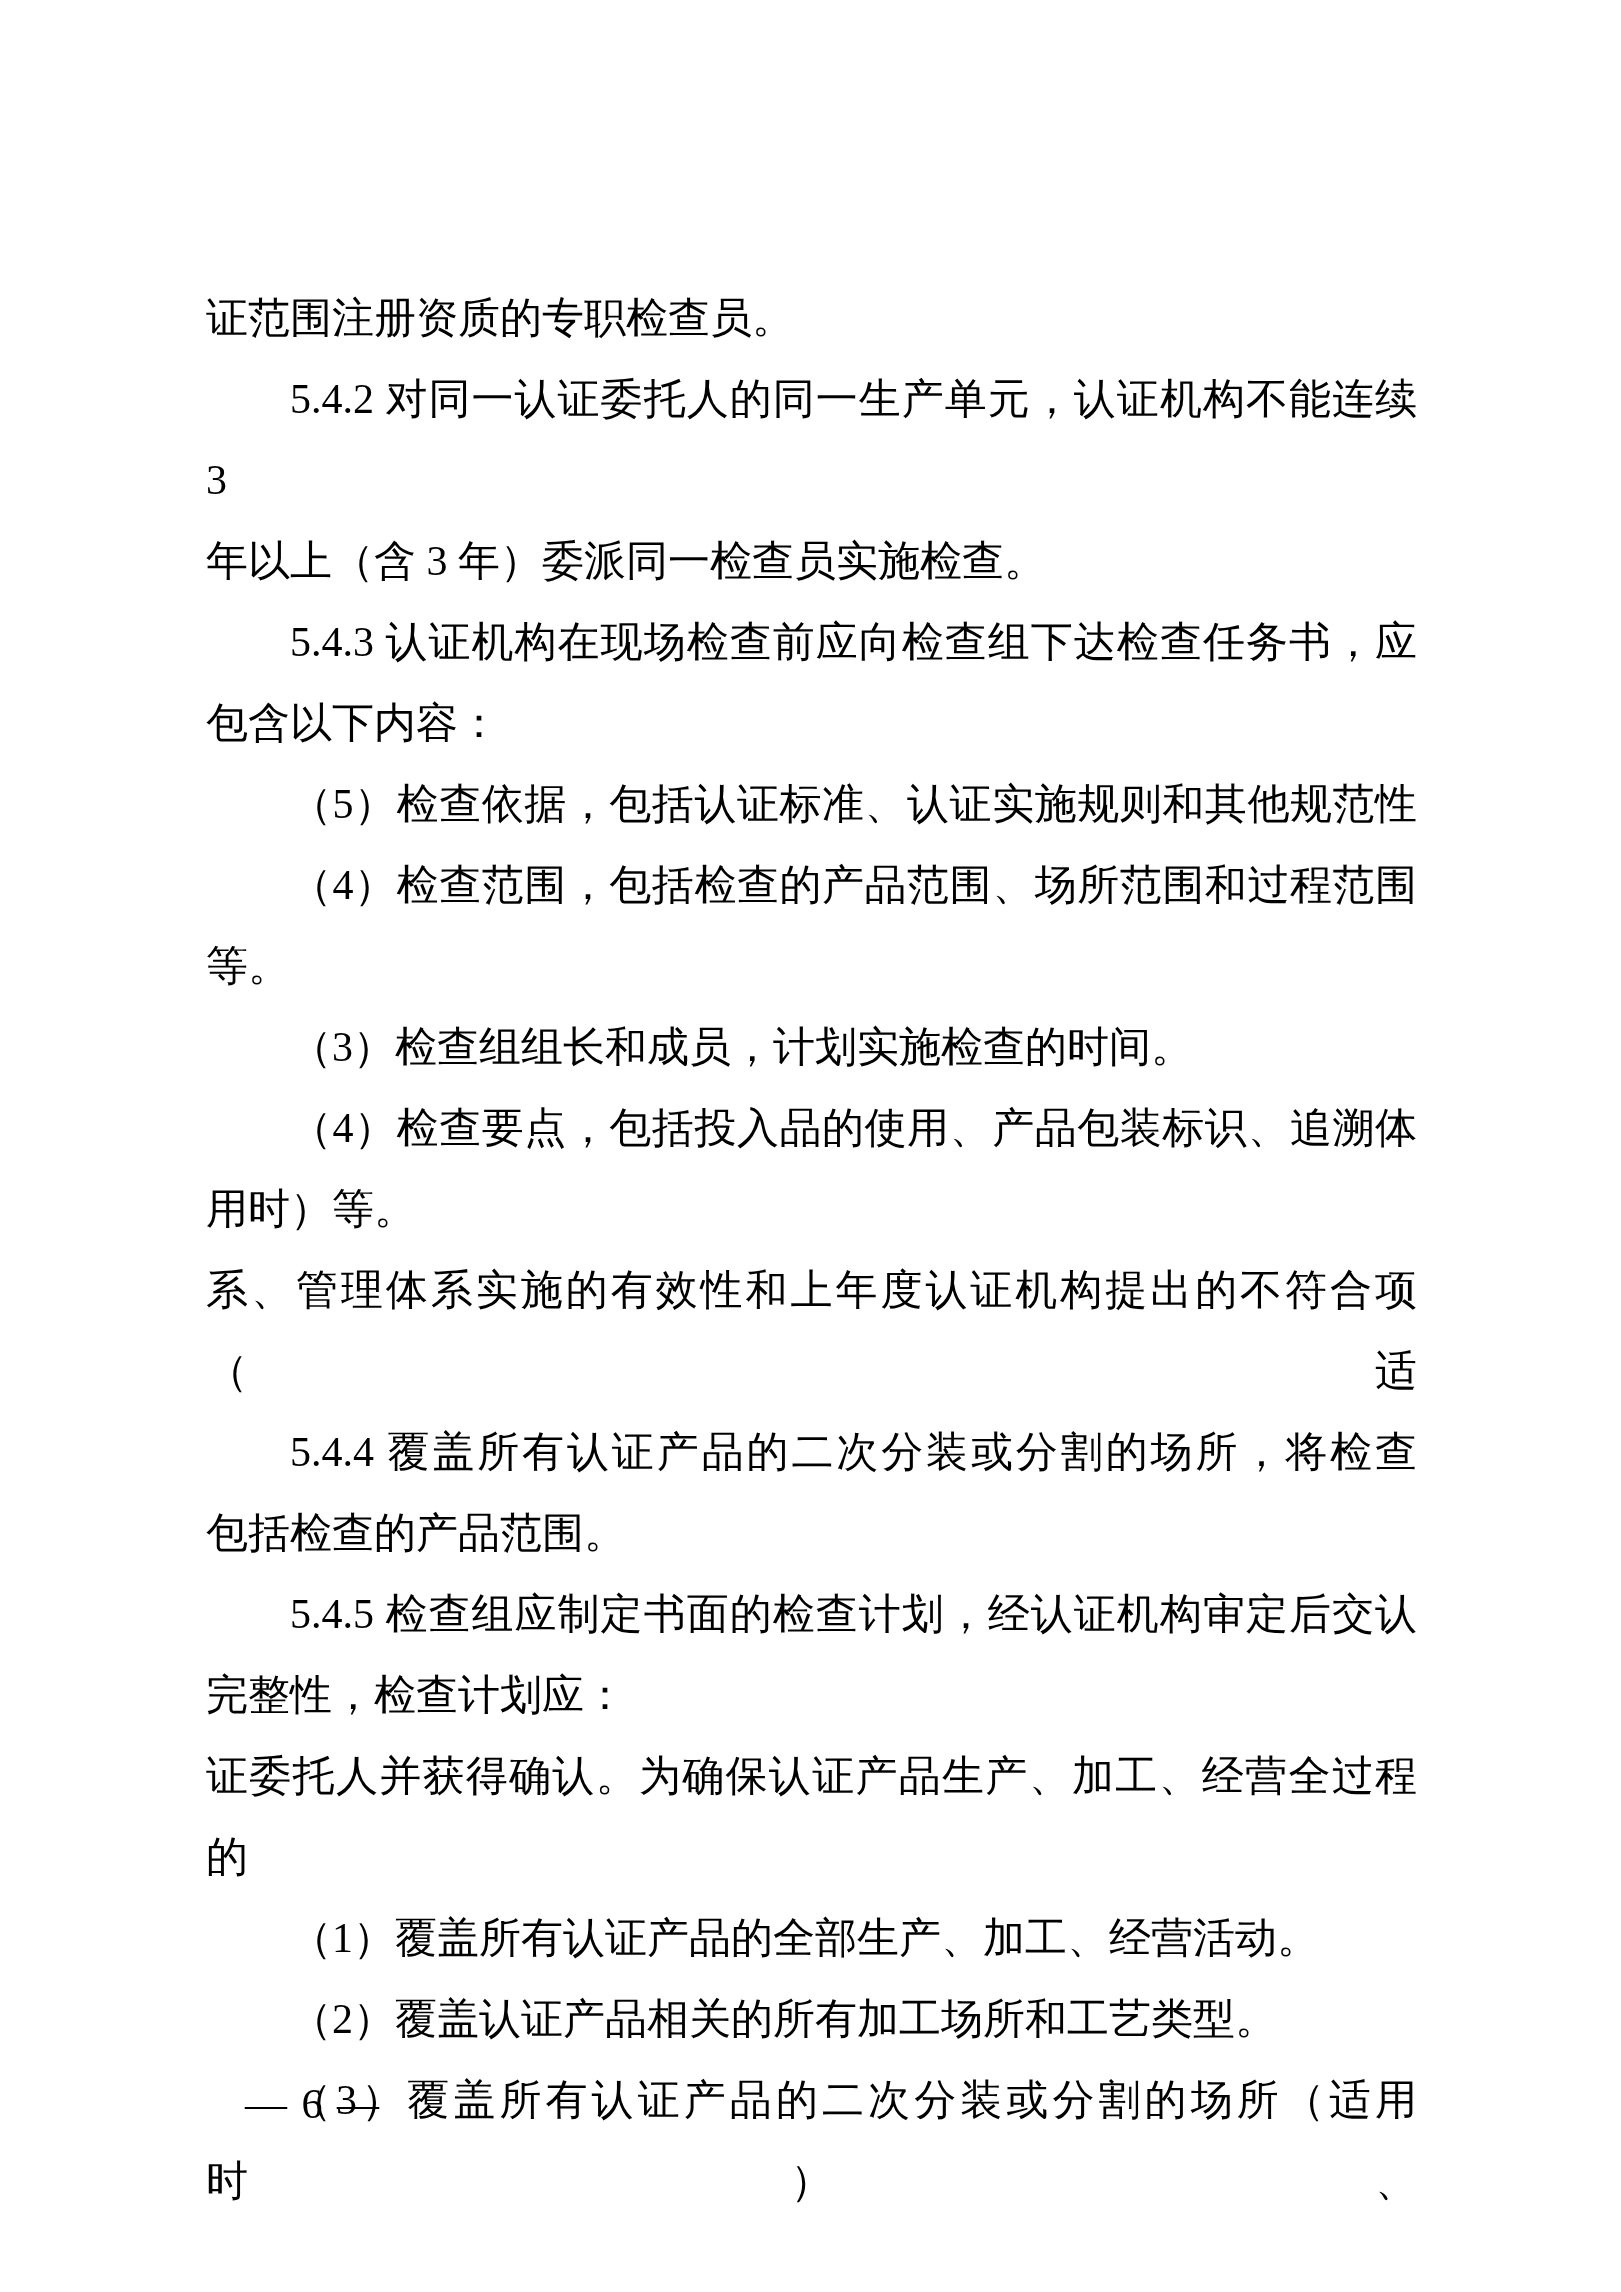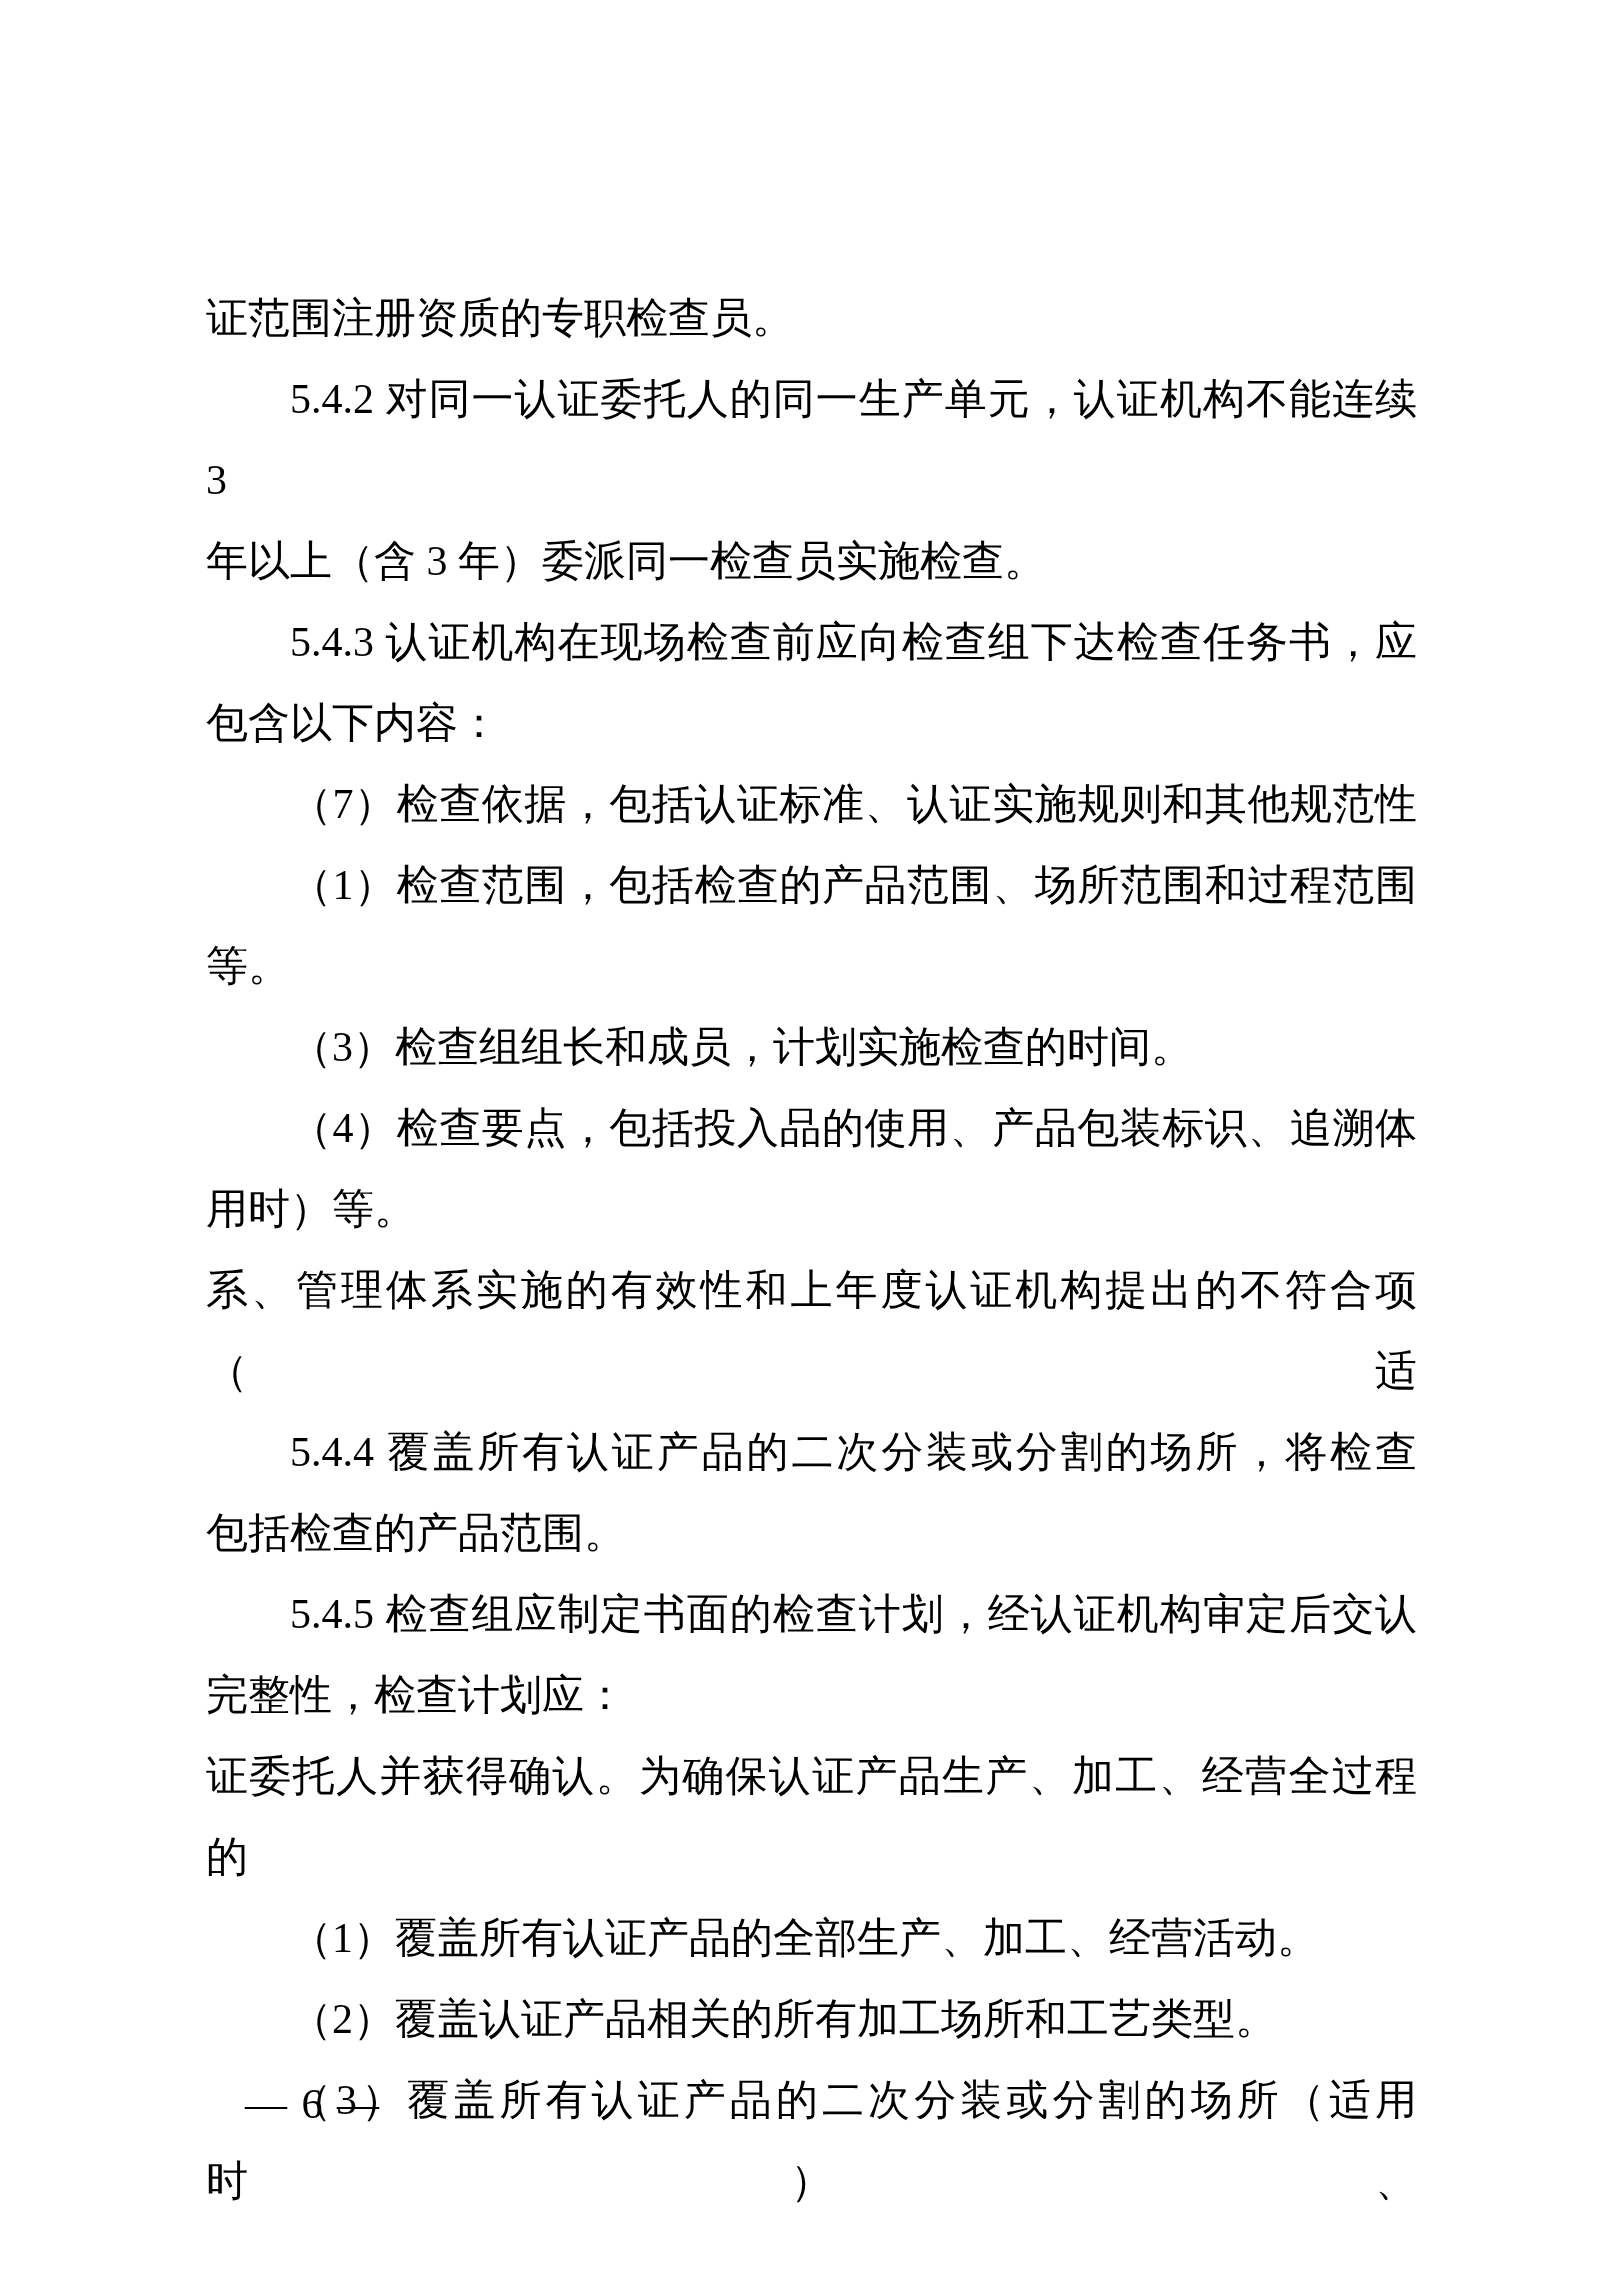--- a/index.html
+++ b/index.html
@@ -54,22 +54,22 @@
 <body>
 
 <div class="page">
 
   <div class="body-text">
     <div class="line">证范围注册资质的专职检查员。</div>
     <div class="line indent justify">5.4.2 对同一认证委托人的同一生产单元，认证机构不能连续 3</div>
     <div class="line">年以上（含 3 年）委派同一检查员实施检查。</div>
     <div class="line indent justify">5.4.3 认证机构在现场检查前应向检查组下达检查任务书，应</div>
     <div class="line">包含以下内容：</div>
-    <div class="line indent justify">（7）检查依据，包括认证标准、认证实施规则和其他规范性</div>
-    <div class="line indent justify">（1）检查范围，包括检查的产品范围、场所范围和过程范围</div>
+    <div class="line indent justify">（5）检查依据，包括认证标准、认证实施规则和其他规范性</div>
+    <div class="line indent justify">（4）检查范围，包括检查的产品范围、场所范围和过程范围</div>
     <div class="line">等。</div>
     <div class="line indent">（3）检查组组长和成员，计划实施检查的时间。</div>
     <div class="line indent justify">（4）检查要点，包括投入品的使用、产品包装标识、追溯体</div>
     <div class="line">用时）等。</div>
     <div class="line justify">系、管理体系实施的有效性和上年度认证机构提出的不符合项（适</div>
     <div class="line indent justify">5.4.4 覆盖所有认证产品的二次分装或分割的场所，将检查</div>
     <div class="line">包括检查的产品范围。</div>
     <div class="line indent justify">5.4.5 检查组应制定书面的检查计划，经认证机构审定后交认</div>
     <div class="line">完整性，检查计划应：</div>
     <div class="line justify">证委托人并获得确认。为确保认证产品生产、加工、经营全过程的</div>

